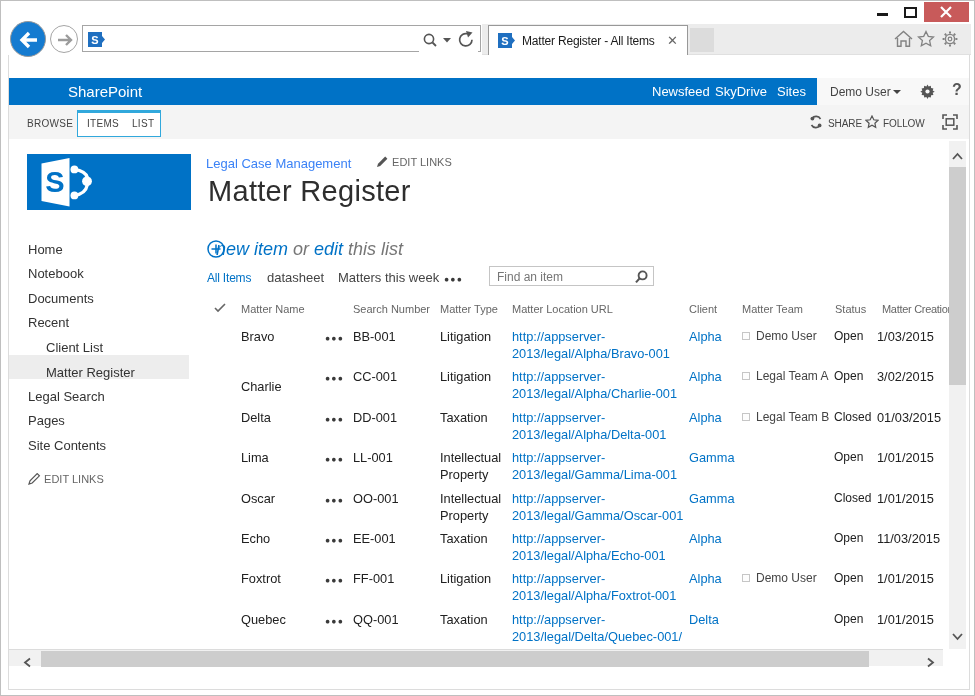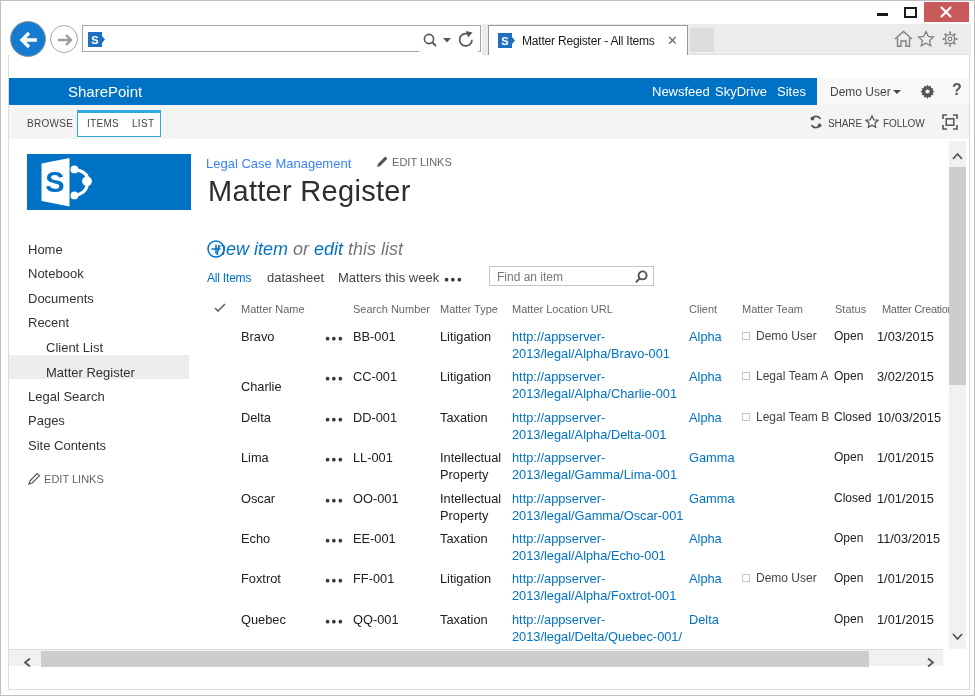--- a/index.html
+++ b/index.html
@@ -282,21 +282,21 @@
     <span class="cell" style="left:868px;top:230.4px">3/02/2015</span>
     <span class="cell" style="left:232px;top:270.8px">Delta</span>
     <span class="cell dots" style="left:316px;top:274.8px">●●●</span>
     <span class="cell" style="left:344px;top:270.8px">DD-001</span>
     <span class="cell" style="left:431px;top:270.8px">Taxation</span>
     <span class="cell" style="left:503px;top:270.8px"><a href="#">http://appserver-</a></span>
     <span class="cell" style="left:503px;top:287.8px"><a href="#">2013/legal/Alpha/Delta-001</a></span>
     <span class="cell" style="left:680px;top:270.8px"><a href="#">Alpha</a></span>
     <span class="cell" style="left:733px;top:270.8px;color:#444;font-size:12px"><span class="pres"></span>Legal Team B</span>
     <span class="cell" style="left:825px;top:270.8px;font-size:12px">Closed</span>
-    <span class="cell" style="left:868px;top:270.8px">10/03/2015</span>
+    <span class="cell" style="left:868px;top:270.8px">01/03/2015</span>
     <span class="cell" style="left:232px;top:311.2px">Lima</span>
     <span class="cell dots" style="left:316px;top:315.2px">●●●</span>
     <span class="cell" style="left:344px;top:311.2px">LL-001</span>
     <span class="cell" style="left:431px;top:311.2px">Intellectual</span>
     <span class="cell" style="left:431px;top:328.2px">Property</span>
     <span class="cell" style="left:503px;top:311.2px"><a href="#">http://appserver-</a></span>
     <span class="cell" style="left:503px;top:328.2px"><a href="#">2013/legal/Gamma/Lima-001</a></span>
     <span class="cell" style="left:680px;top:311.2px"><a href="#">Gamma</a></span>
     <span class="cell" style="left:825px;top:311.2px;font-size:12px">Open</span>
     <span class="cell" style="left:868px;top:311.2px">1/01/2015</span>

